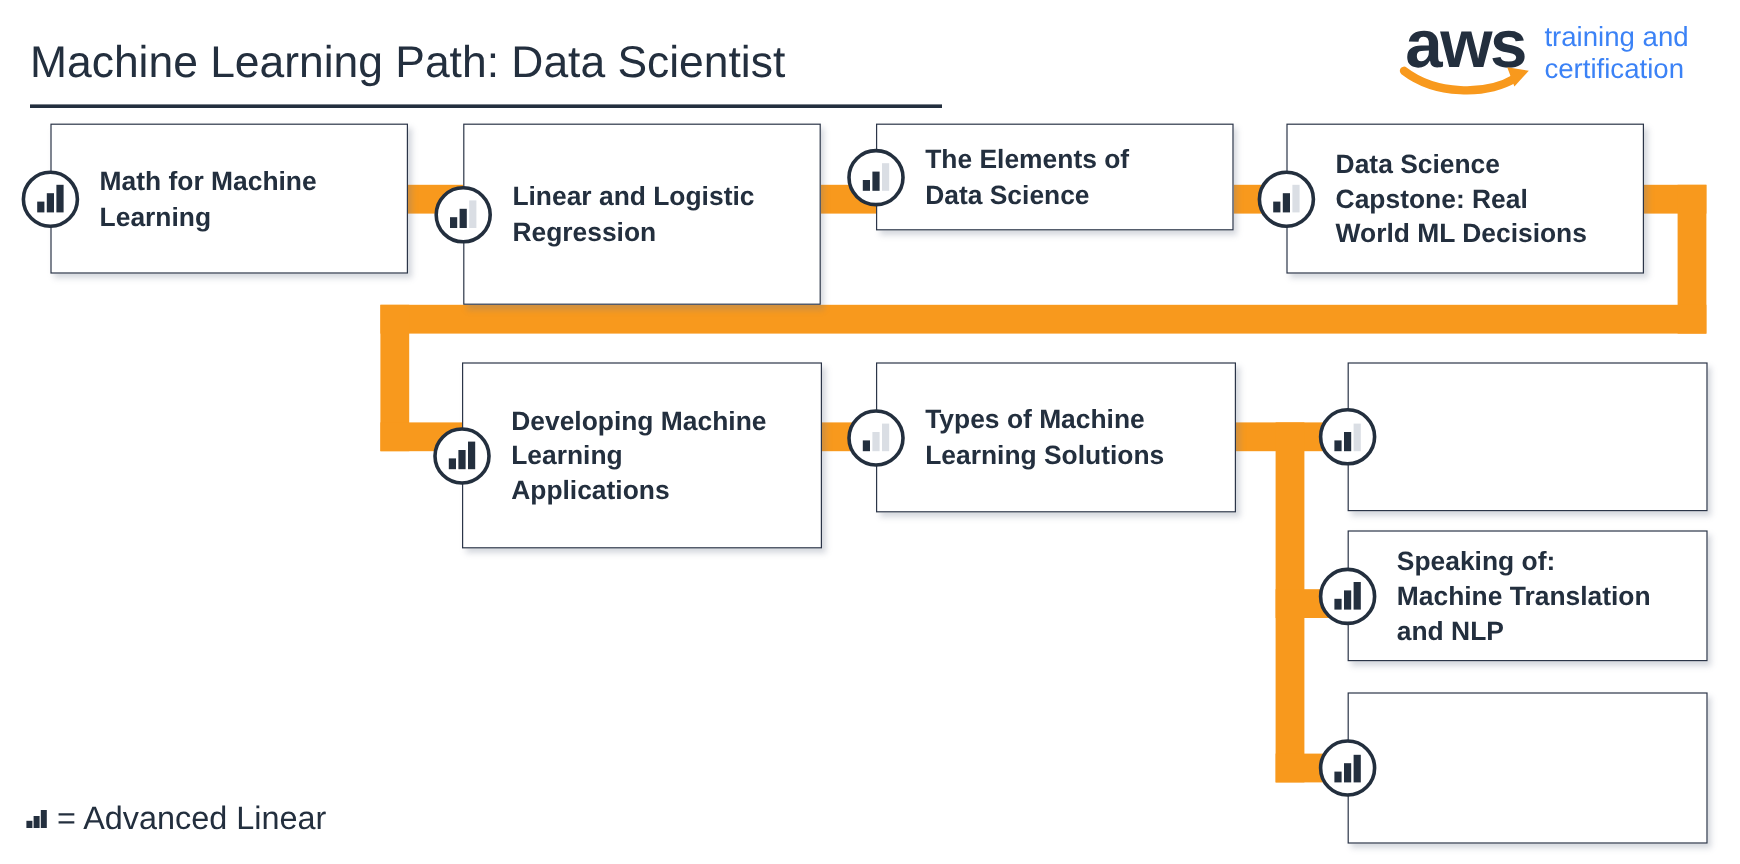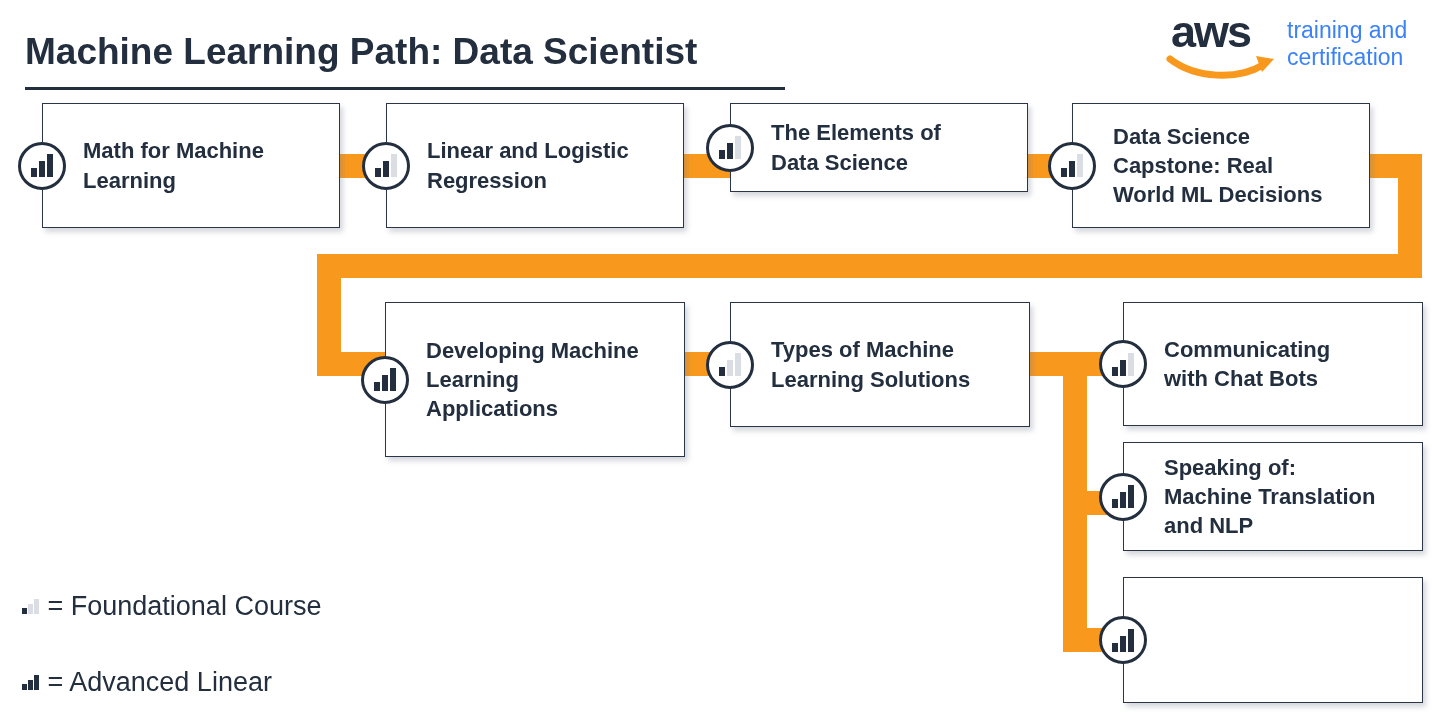--- a/index.html
+++ b/index.html
@@ -2,28 +2,28 @@
 <html><head>
 <meta charset="utf-8">
 <style>
   html,body{margin:0;padding:0;background:#fff;}
   .canvas{
     position:relative;width:1450px;height:720px;background:#ffffff;
     font-family:"Liberation Sans", sans-serif;color:#232F3E;overflow:hidden;
   }
   
   .page-title{
-    position:absolute;left:25px;top:33px;font-size:37px;font-weight:bold;
+    position:absolute;left:25px;top:33px;font-size:37px;font-weight:normal;
     letter-spacing:0;color:#232F3E;white-space:nowrap;line-height:1;
   }
   .title-underline{
     position:absolute;left:25px;top:87px;width:760px;height:3px;background:#232F3E;
   }
   .aws-wordmark{
-    position:absolute;left:1171px;top:9px;font-size:45px;font-weight:bold;
+    position:absolute;left:1171px;top:9px;font-size:56px;font-weight:bold;
     letter-spacing:-2px;color:#232F3E;line-height:1;
   }
   .aws-smile{position:absolute;left:1166px;top:54px;}
   .aws-tagline{
     position:absolute;left:1287px;top:17px;font-size:23px;line-height:27px;
     color:#3b82f6;white-space:pre-line;
   }
   
   .conn{position:absolute;background:#F8991D;z-index:1;}
   
@@ -88,21 +88,21 @@
     <span class="badge">
         <span class="bars">
           <i class="bar b1"></i>
           <i class="bar b2"></i>
           <i class="bar b3"></i>
         </span>
       </span>
     <span class="card-title">Math for Machine
 Learning</span>
   </div>
-  <div class="card lvl-intermediate" style="left:386px;top:103px;width:298px;height:125px">
+  <div class="card lvl-intermediate" style="left:386px;top:103px;width:298px;height:151px">
     <span class="badge">
         <span class="bars">
           <i class="bar b1"></i>
           <i class="bar b2"></i>
           <i class="bar b3"></i>
         </span>
       </span>
     <span class="card-title">Linear and Logistic
 Regression</span>
   </div>
@@ -154,22 +154,20 @@
 Learning Solutions</span>
   </div>
   <div class="card lvl-intermediate" style="left:1123px;top:302px;width:300px;height:124px">
     <span class="badge">
         <span class="bars">
           <i class="bar b1"></i>
           <i class="bar b2"></i>
           <i class="bar b3"></i>
         </span>
       </span>
-    <span class="card-title">Communicating
-with Chat Bots</span>
   </div>
 
   <div class="card lvl-advanced" style="left:1123px;top:442px;width:300px;height:109px">
     <span class="badge">
         <span class="bars">
           <i class="bar b1"></i>
           <i class="bar b2"></i>
           <i class="bar b3"></i>
         </span>
       </span>
@@ -180,28 +178,20 @@
   <div class="card lvl-advanced" style="left:1123px;top:577px;width:300px;height:126px">
     <span class="badge">
         <span class="bars">
           <i class="bar b1"></i>
           <i class="bar b2"></i>
           <i class="bar b3"></i>
         </span>
       </span>
   </div>
 
-  <div class="legend-row lvl-foundational" style="top:591px">
-    <span class="bars">
-        <i class="bar b1"></i>
-        <i class="bar b2"></i>
-        <i class="bar b3"></i>
-      </span>
-    <span class="legend-label">= Foundational Course</span>
-  </div>
   <div class="legend-row lvl-advanced" style="top:667px">
     <span class="bars">
         <i class="bar b1"></i>
         <i class="bar b2"></i>
         <i class="bar b3"></i>
       </span>
     <span class="legend-label">= Advanced Linear</span>
   </div>
 
 </div>

